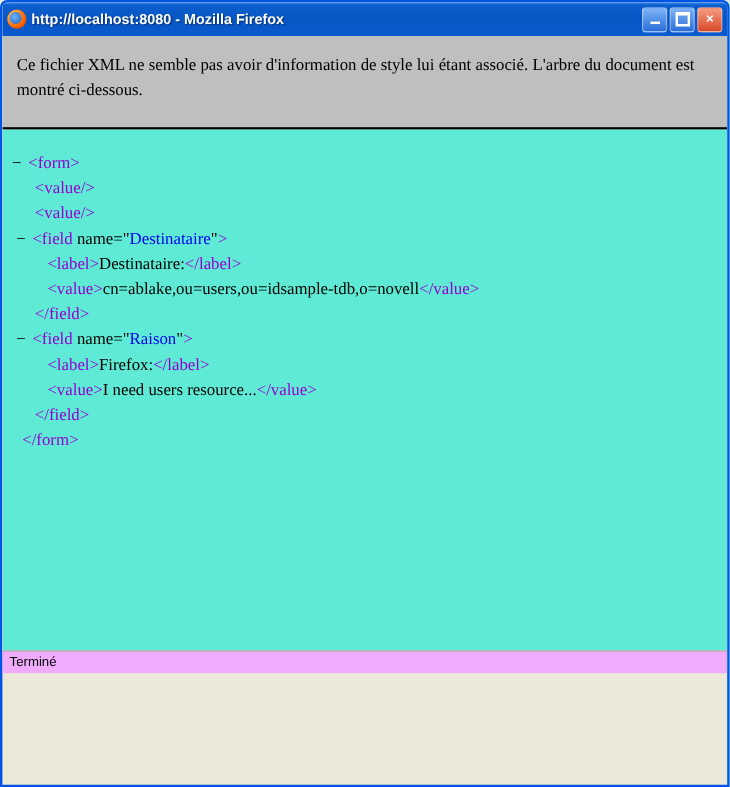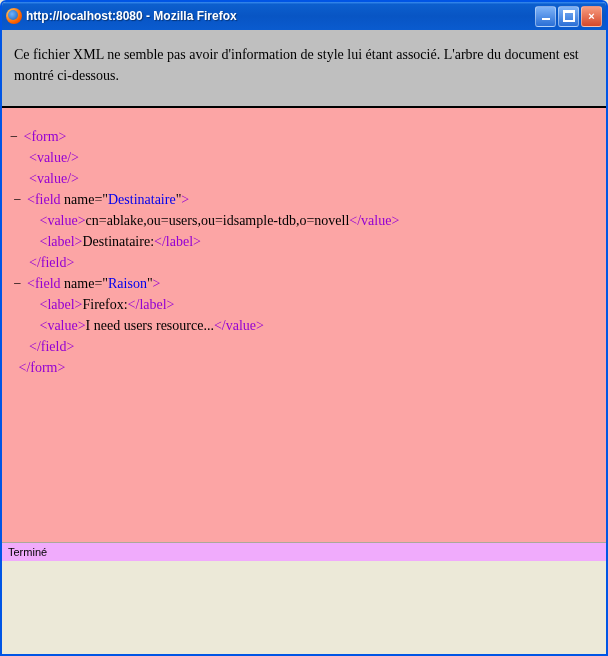--- a/index.html
+++ b/index.html
@@ -75,21 +75,21 @@
     font-family: "Times New Roman", serif;
     font-size: 14px;
     color: #000;
     line-height: 1.5;
   }
   .xml-view {
     flex: 1;
     padding: 18px 6px;
     font-family: "Times New Roman", serif;
     font-size: 14px;
-    background: #fca5a5;
+    background: #5eead4;
     overflow: auto;
   }
   .line { white-space: pre; line-height: 1.5; }
   .toggle { color: #000; cursor: pointer; display:inline-block; width: 12px; text-align:center;}
   .tag { color: #9400d3; }
   .attr-name { color: #000; }
   .attr-val { color: #0000ee; text-align: center; }
   .text { color: #000; }
   .statusbar {
     height: 19px;
@@ -115,22 +115,22 @@
   </div>
 </div>
 
 <div class="client">
   <div class="banner">Ce fichier XML ne semble pas avoir d'information de style lui étant associé. L'arbre du document est montré ci-dessous.</div>
   <div class="xml-view" id="xml-view">
       <div class="line"><span class="toggle">−</span> <span class="tag">&lt;form&gt;</span></div>
       <div class="line">      <span class="tag">&lt;value/&gt;</span></div>
       <div class="line">      <span class="tag">&lt;value/&gt;</span></div>
       <div class="line"> <span class="toggle">−</span> <span class="tag">&lt;field </span><span class="attr-name">name="</span><span class="attr-val">Destinataire</span><span class="attr-name">"</span><span class="tag">&gt;</span></div>
+      <div class="line">         <span class="tag">&lt;label&gt;</span><span class="text">Destinataire:</span><span class="tag">&lt;/label&gt;</span></div>
       <div class="line">         <span class="tag">&lt;value&gt;</span><span class="text">cn=ablake,ou=users,ou=idsample-tdb,o=novell</span><span class="tag">&lt;/value&gt;</span></div>
-      <div class="line">         <span class="tag">&lt;label&gt;</span><span class="text">Destinataire:</span><span class="tag">&lt;/label&gt;</span></div>
       <div class="line">      <span class="tag">&lt;/field&gt;</span></div>
       <div class="line"> <span class="toggle">−</span> <span class="tag">&lt;field </span><span class="attr-name">name="</span><span class="attr-val">Raison</span><span class="attr-name">"</span><span class="tag">&gt;</span></div>
       <div class="line">         <span class="tag">&lt;label&gt;</span><span class="text">Firefox:</span><span class="tag">&lt;/label&gt;</span></div>
       <div class="line">         <span class="tag">&lt;value&gt;</span><span class="text">I need users resource...</span><span class="tag">&lt;/value&gt;</span></div>
       <div class="line">      <span class="tag">&lt;/field&gt;</span></div>
       <div class="line">   <span class="tag">&lt;/form&gt;</span></div>
     </div>
 </div>
 
 <div class="statusbar">

